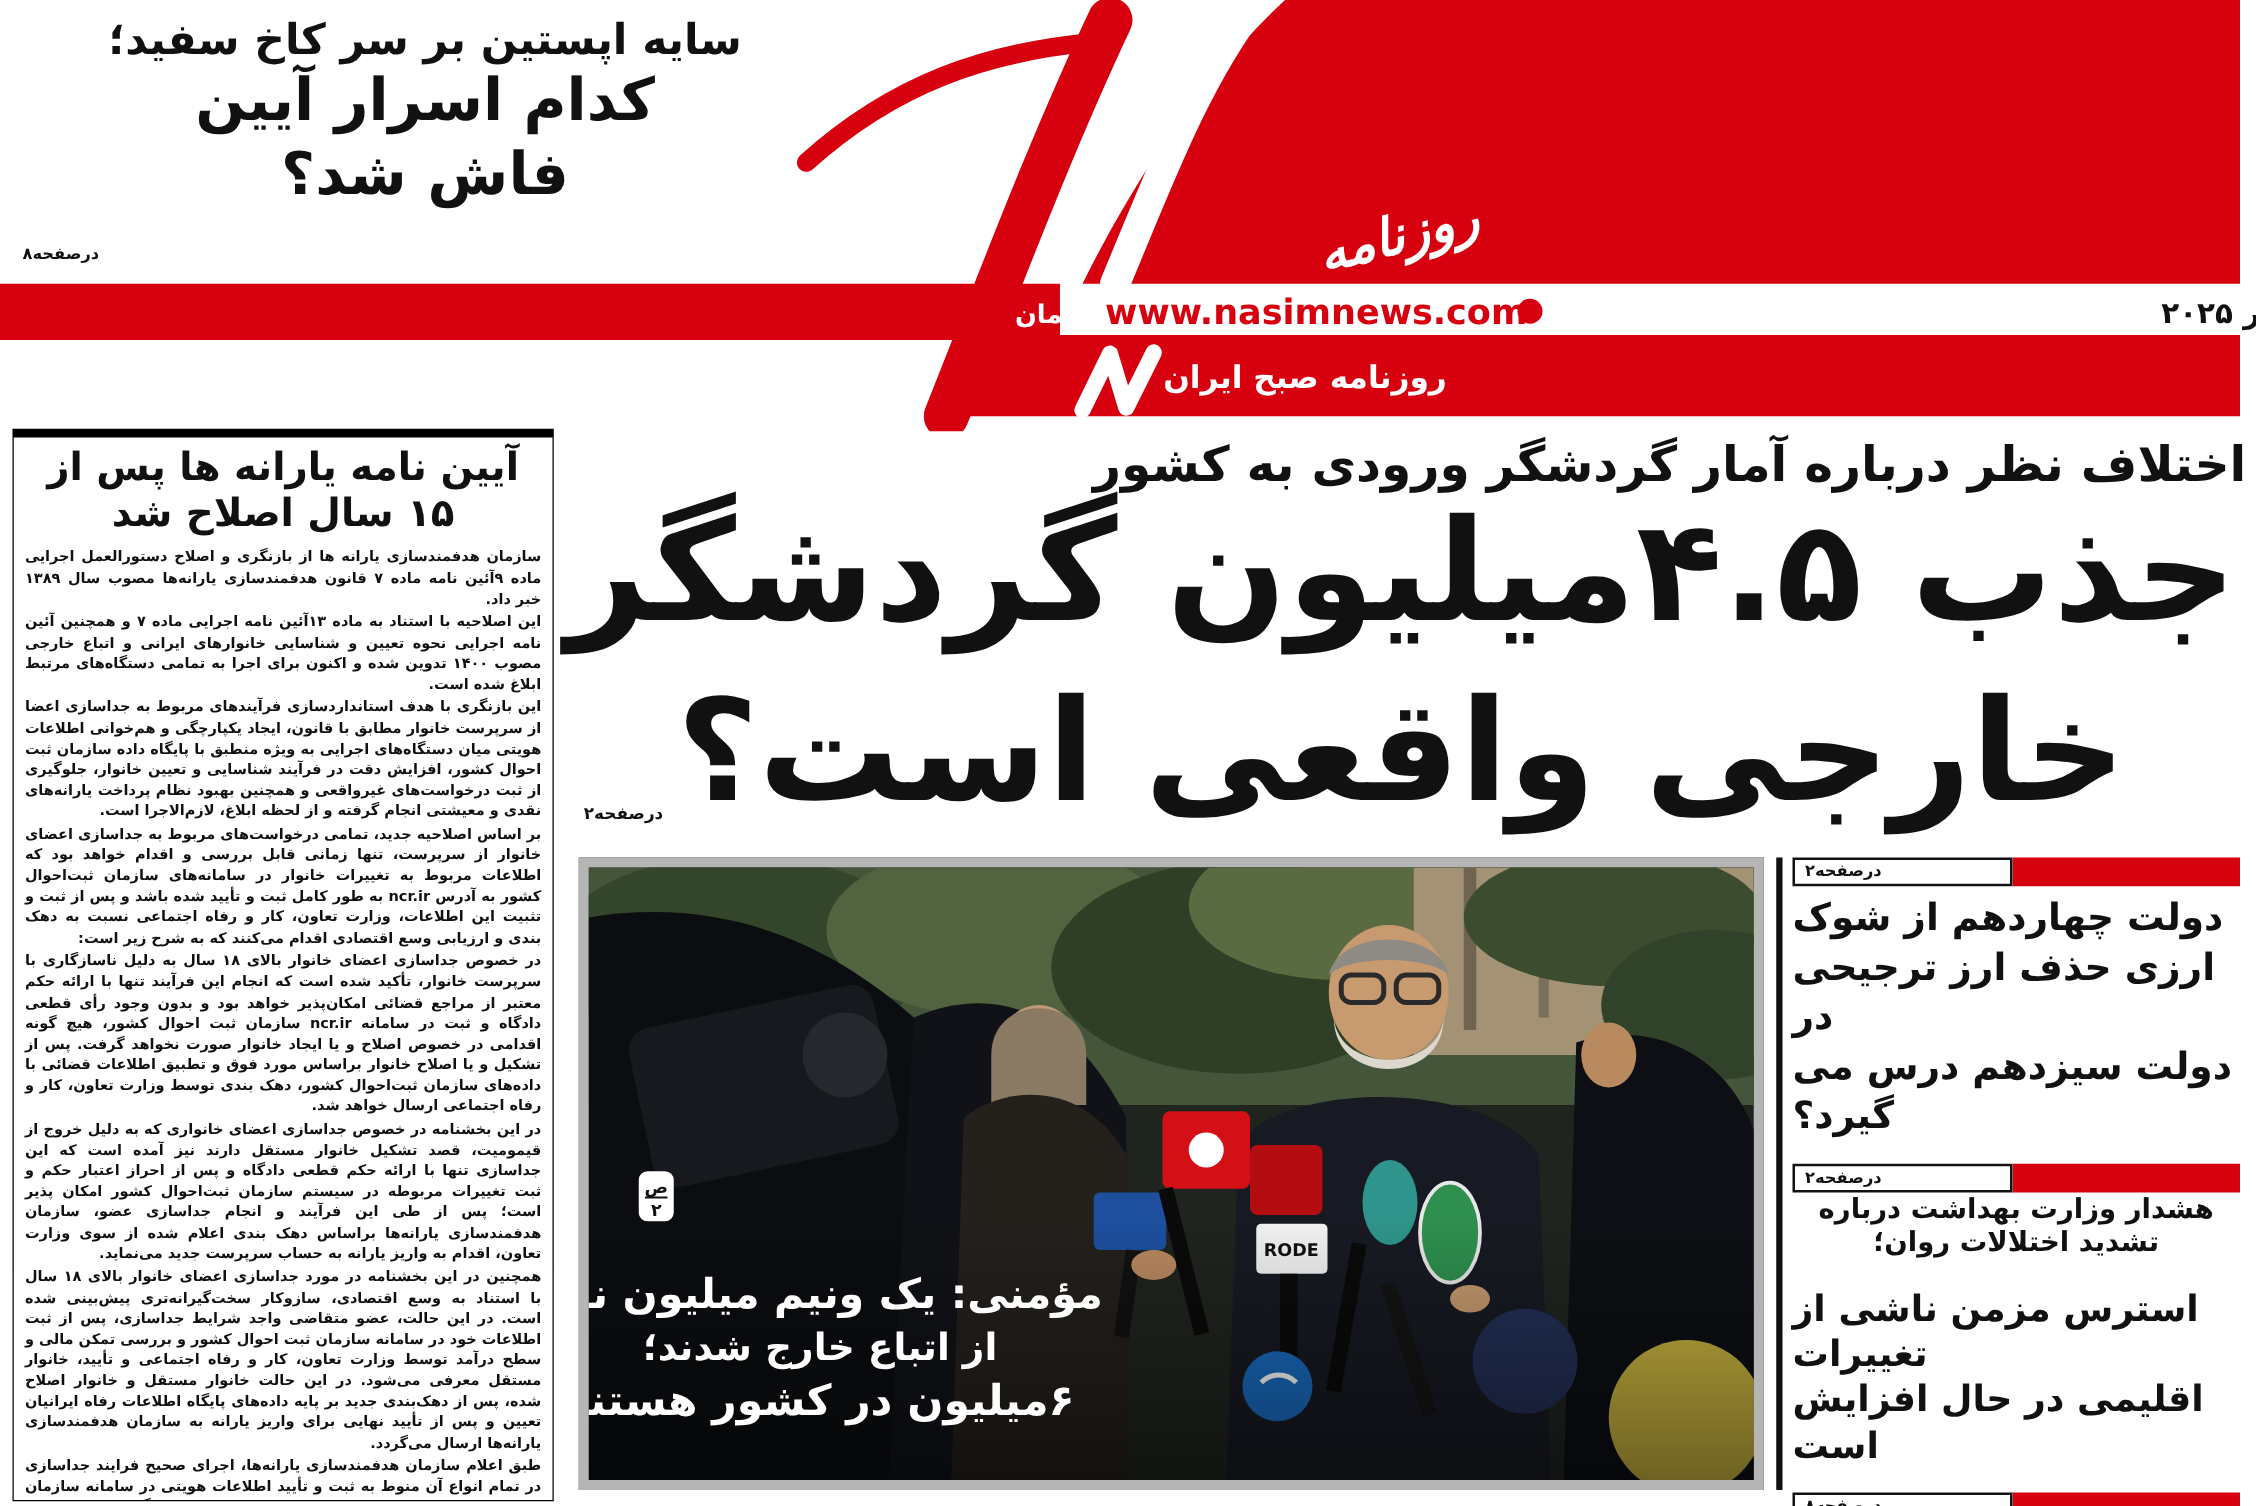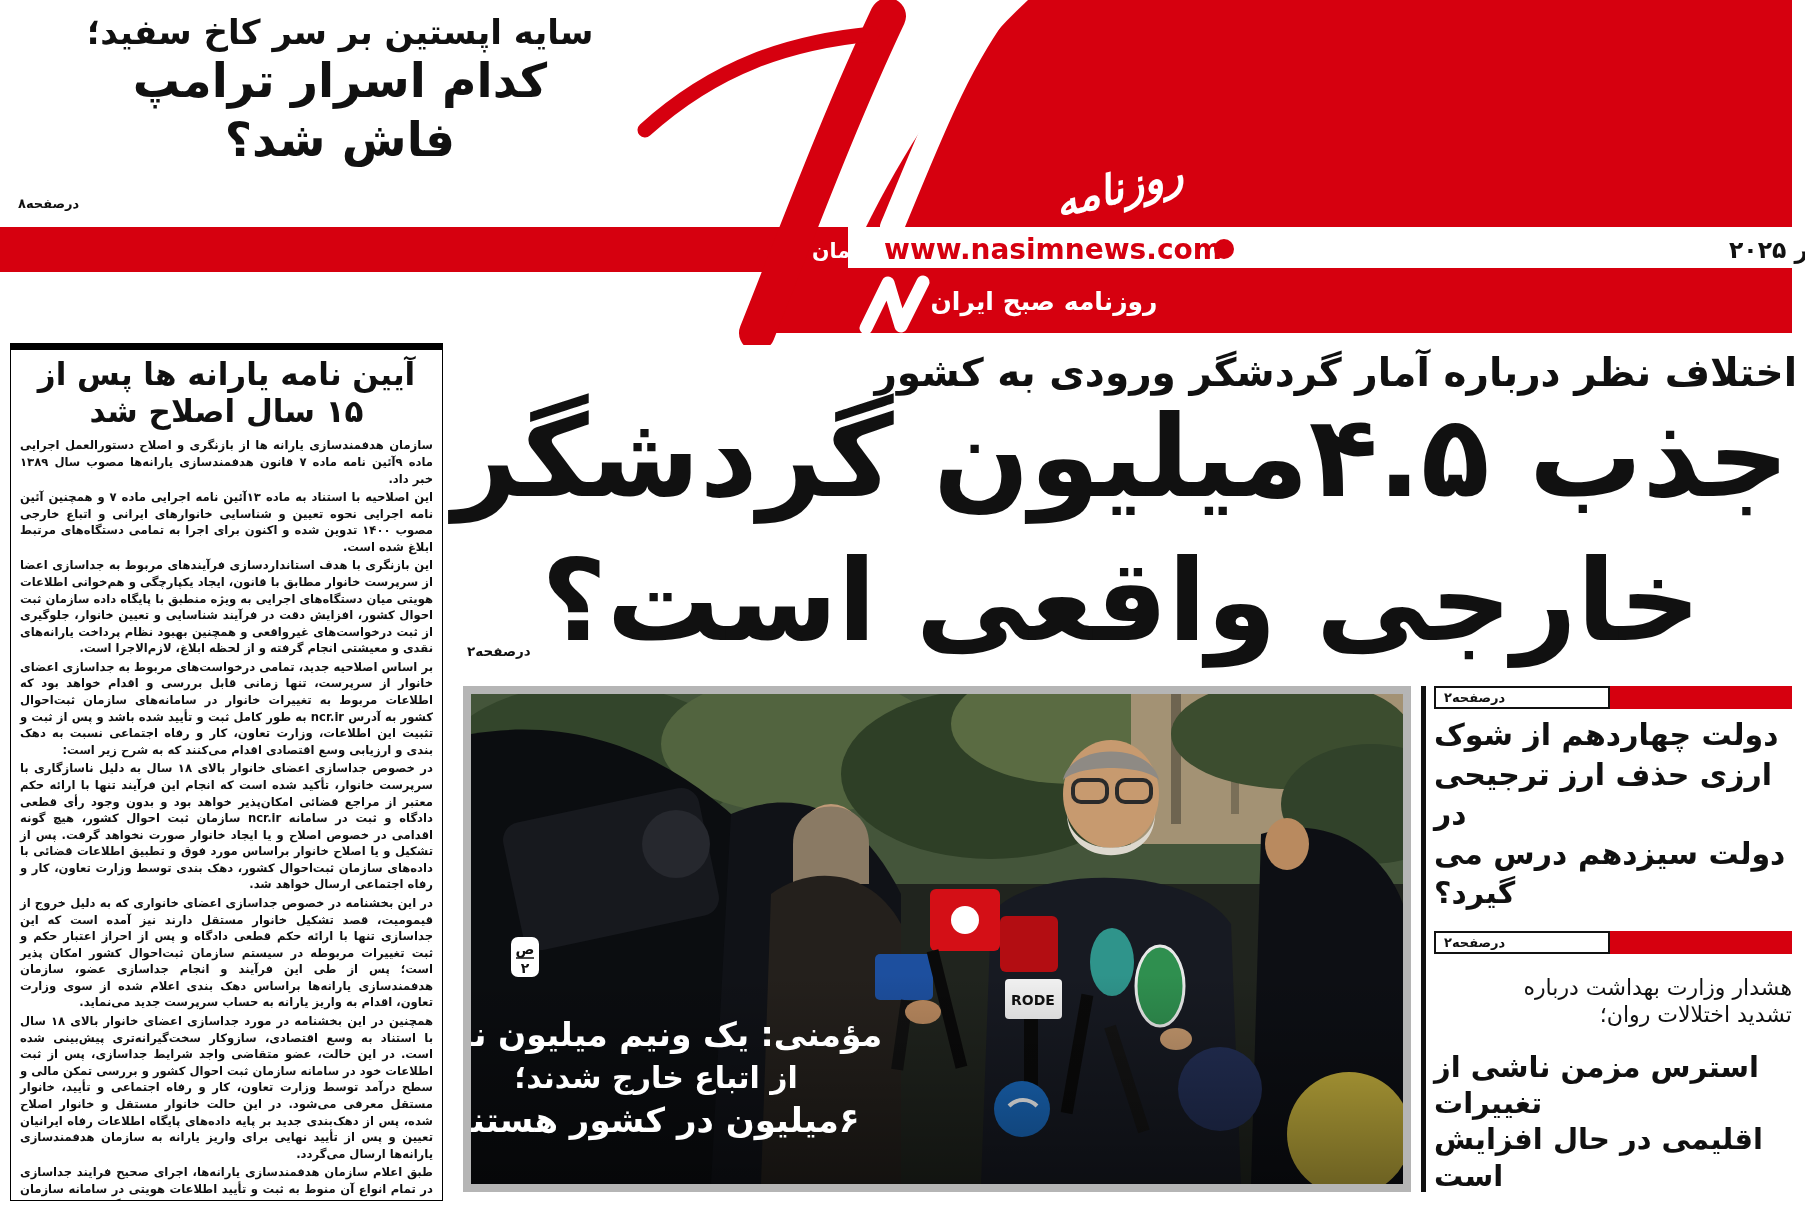--- a/index.html
+++ b/index.html
@@ -41,21 +41,21 @@
 
   
   .sb-rule{left:1421px;top:686px;width:5px;height:506px;background:#111;}
   .sidebar{left:1434px;top:686px;width:358px;}
   .sb-head{display:flex;direction:rtl;height:23px;}
   .sb-red{width:182px;background:var(--red);}
   .sb-box{flex:1;border:2px solid #111;background:#fff;box-sizing:border-box;
     font-size:13px;font-weight:bold;text-align:left;padding:0 8px;line-height:19px;}
   .sb-lines{text-align:left;font-weight:bold;}
   .sb-item1 .sb-lines{margin-top:6px;font-size:30px;line-height:1.32;}
-  .sb-item2 .sb-small{margin-top:20px;font-size:22px;line-height:1.25;font-weight:normal;}
+  .sb-item2 .sb-small{margin-top:0;font-size:22px;line-height:1.25;font-weight:bold;text-align:center;}
   .sb-item2 .sb-lines{margin-top:20px;font-size:29px;line-height:1.25;}
   .sb-item2{margin-top:18px;}
   .sb-item3{margin-top:20px;}
 
   :root{--red:#d6000f;}
 </style>
 </head>
 <body>
 
 <svg class="abs" style="left:0;top:0" width="1805" height="345" viewBox="0 0 1805 345">
@@ -80,21 +80,21 @@
   <text x="1053" y="259" text-anchor="middle" fill="#d6000f" font-size="28" font-weight="bold">www.nasimnews.com</text>
   <circle cx="1224" cy="249" r="10" fill="#d6000f"></circle>
 
   <text x="1729" y="258" text-anchor="end" fill="#111111" font-size="23.5" font-weight="bold" style="direction:rtl">شنبه۱آذر ۱۴۰۴ -۱ جمادی الثانی ۱۴۴۷ -۲۲ نوامبر ۲۰۲۵</text>
 
   <text x="1044" y="310" text-anchor="middle" fill="#ffffff" font-size="25" font-weight="bold" style="direction:rtl">روزنامه صبح ایران</text>
 </svg>
 
 <div class="abs tl-story rtl">
   <div class="tl-kicker">سایه اپستین بر سر کاخ سفید؛</div>
-  <div class="tl-line">کدام اسرار ترامپ</div>
+  <div class="tl-line">کدام اسرار آیین</div>
   <div class="tl-line">فاش شد؟</div>
 </div>
 <div class="abs tl-ref rtl">درصفحه۸</div>
 
 <div class="abs lead-kicker rtl">اختلاف نظر درباره آمار گردشگر ورودی به کشور</div>
 <div class="abs lead-headline rtl">
   <div>جذب ۴.۵میلیون گردشگر</div>
   <div>خارجی واقعی است؟</div>
 </div>
 <div class="abs lead-ref rtl">درصفحه۲</div>

